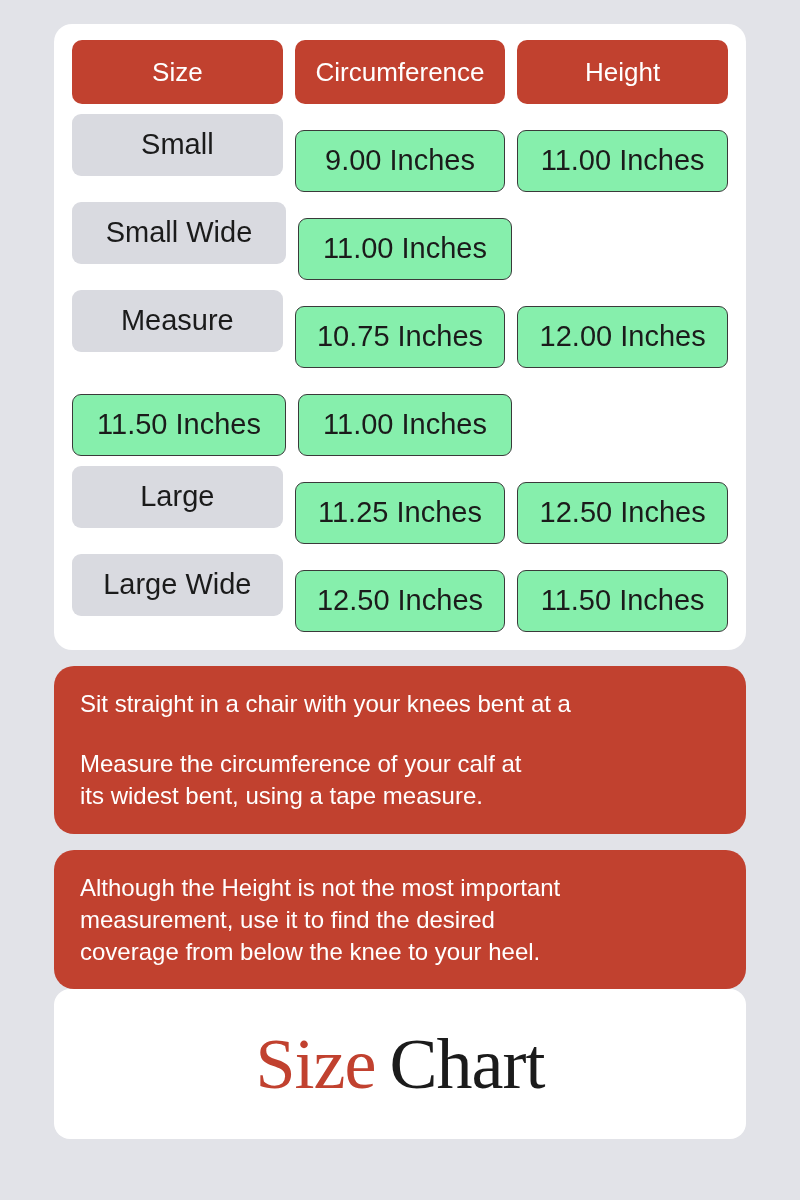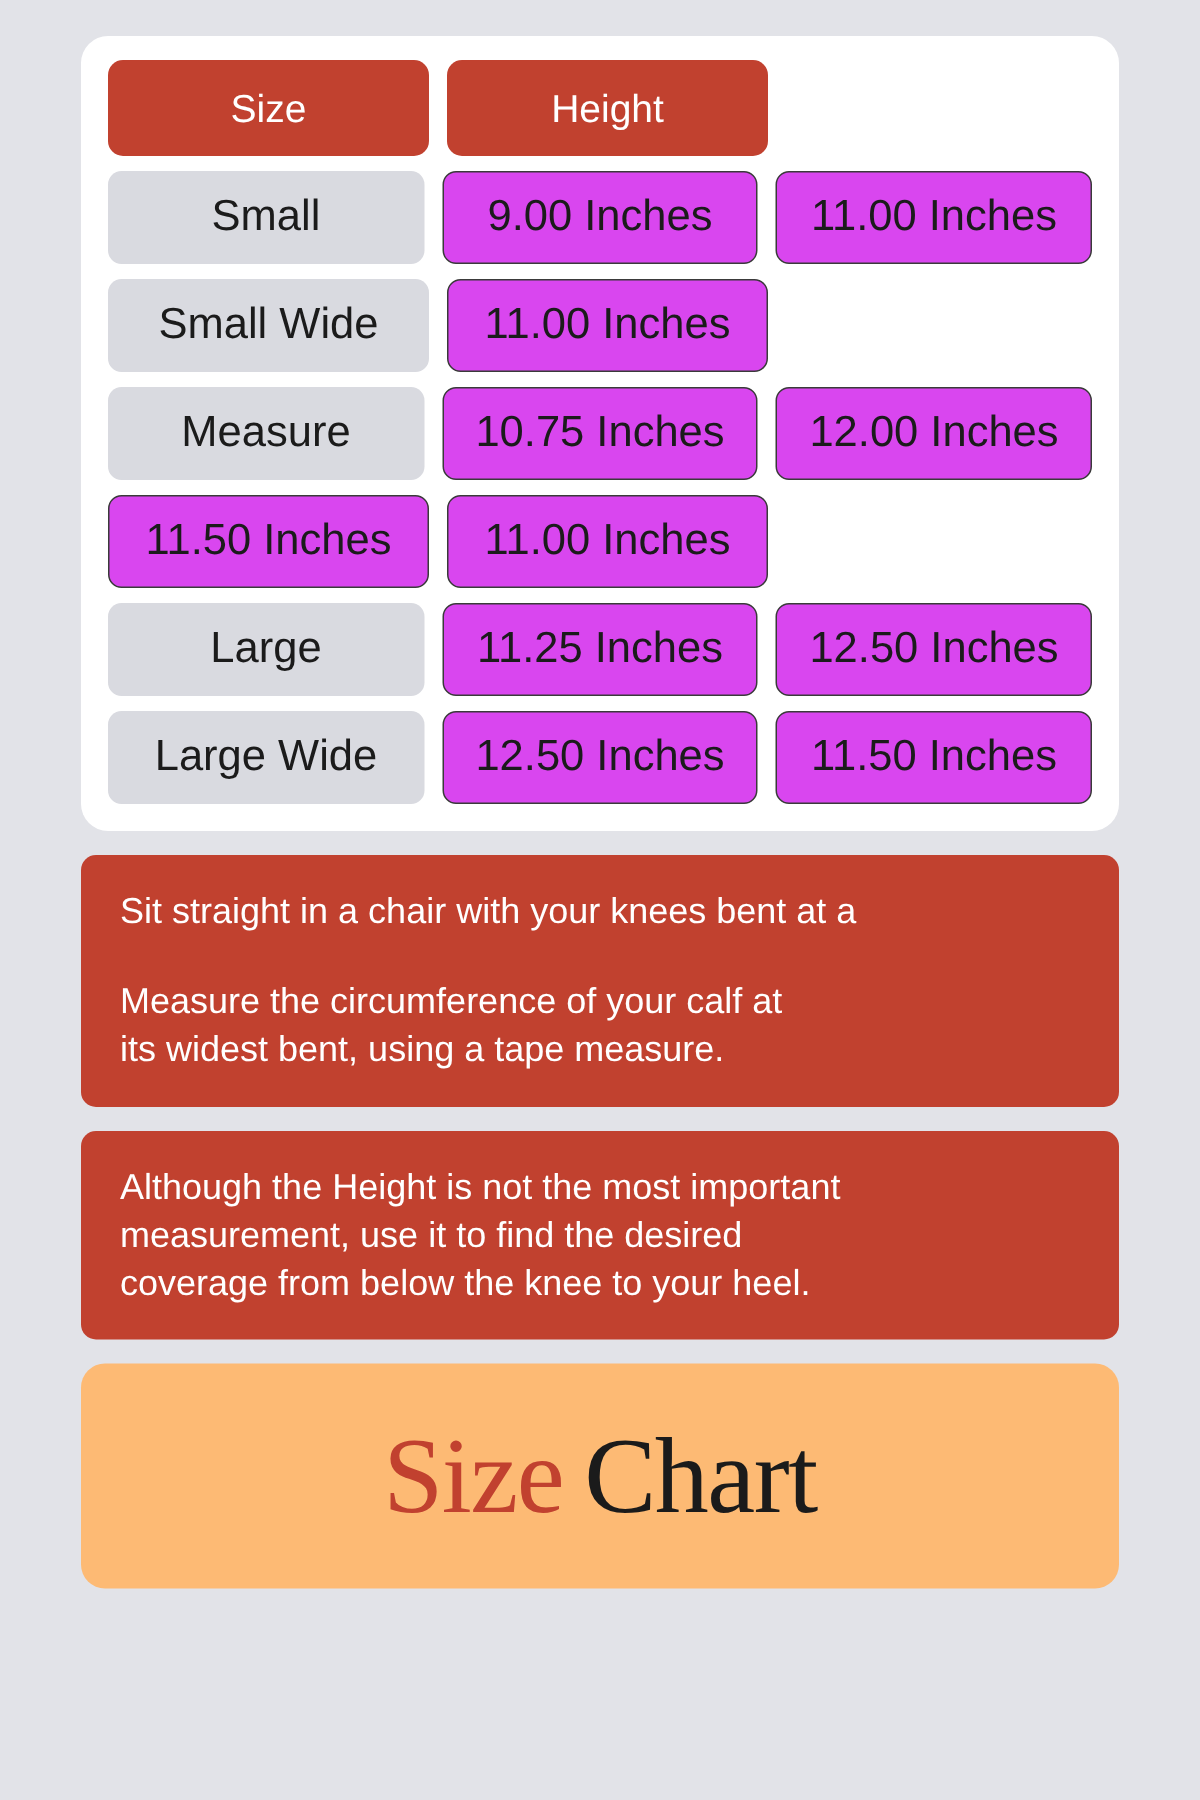--- a/index.html
+++ b/index.html
@@ -69,51 +69,51 @@
     font-size: 26px;
     border-radius: 10px;
     height: 64px;
   }
 
   .label-cell {
     background: #d9dae0;
   }
 
   .value-cell {
-    background: #d946ef;
+    background: #86efac;
     border: 1.6px solid #3a3a3a;
+    margin-top: 16px;
   }
 
   
   .note-card {
     width: 692px;
     background: #c1412f;
     color: #ffffff;
-    border-radius: 10px;
+    border-radius: 20px;
     box-sizing: border-box;
     padding: 22px 26px;
     margin-top: 16px;
   }
 
   .note-line {
     font-size: 24px;
     line-height: 1.33;
     color: #ffffff;
   }
 
   .note-block + .note-block {
     margin-top: 28px;
   }
 
   
   .title-card {
     width: 692px;
-    background: #fdba74;
+    background: #ffffff;
     border-radius: 16px;
-    margin-top: 16px;
     height: 150px;
     display: flex;
     align-items: center;
     justify-content: center;
     box-sizing: border-box;
   }
 
   .title-text {
     font-family: "Liberation Serif", serif;
     font-size: 72px;
@@ -125,20 +125,21 @@
 </head>
 <body>
 
 <div class="page">
 
   <div class="table-card">
     <div class="table-grid">
 
       <div class="row">
         <div class="cell head col-size">Size</div>
+        <div class="cell head col-circ">Circumference</div>
         <div class="cell head col-height">Height</div>
       </div>
 
       <div class="row">
         <div class="cell label-cell col-size">Small</div>
         <div class="cell value-cell col-circ">9.00 Inches</div>
         <div class="cell value-cell col-height">11.00 Inches</div>
       </div>
 
       <div class="row">

